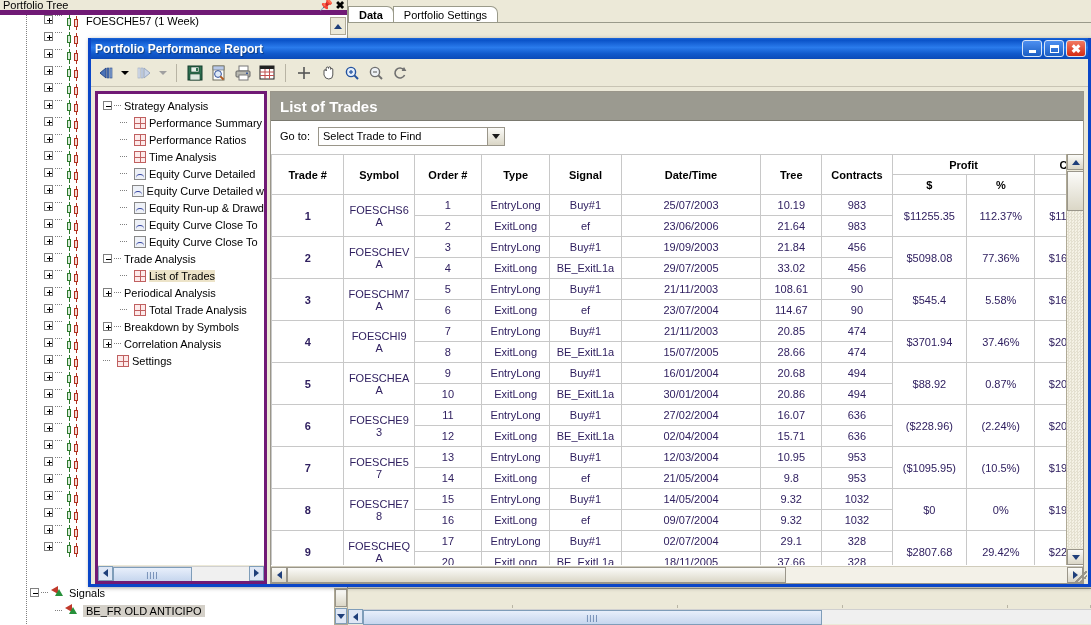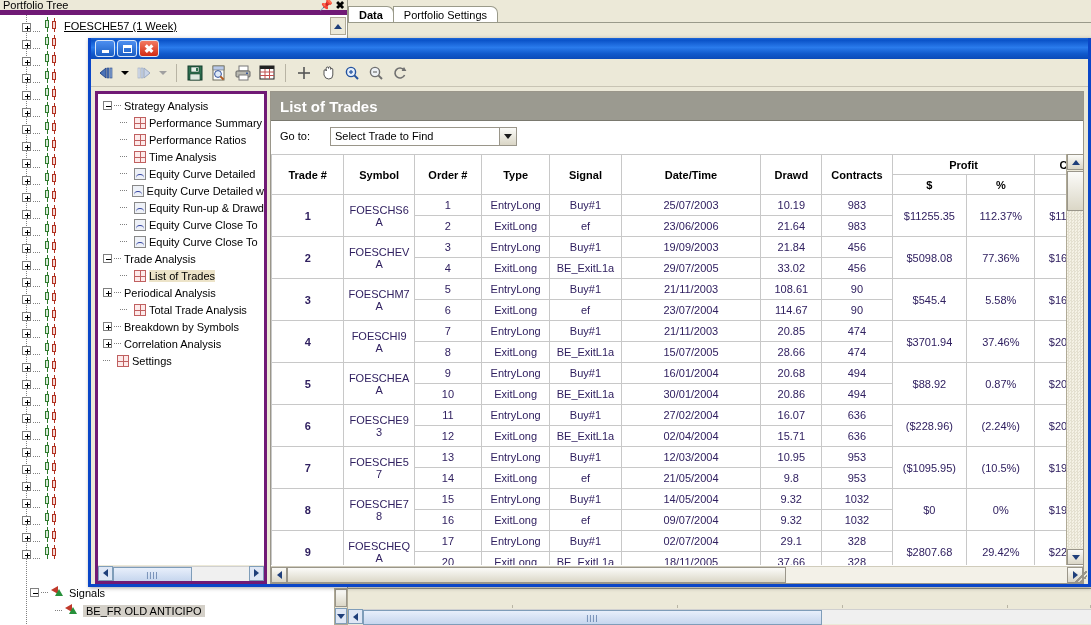--- a/index.html
+++ b/index.html
@@ -26,23 +26,22 @@
     padding-left: 3px;
     border-bottom: 5px solid #701a75;
   }
   .panel-caption .cap-title { flex: 1; }
   .panel-caption .cap-btn { width: 14px; text-align: center; font-weight: bold; font-size: 11px; cursor: default;}
   .tree-body {
     position: absolute; top: 15px; left: 0; right: 0; bottom: 0;
     background: #fff; overflow: hidden;
   }
   .trow {
-    position: relative; height: 17px; display: flex; align-items: flex-end;
-    padding-left: 22px;
-    text-decoration: underline;
+    position: relative; height: 17px; display: flex; align-items: flex-start;
+    padding-left: 44px;
   }
   .dotline {
     position: absolute; left: 26px; top: 0; bottom: 0; width: 1px;
     background: repeating-linear-gradient(to bottom, #808080 0 1px, transparent 1px 2px);
   }
   .plusbox {
     width: 9px; height: 9px; border: 1px solid #808080; background: #fff;
     position: relative; margin-right: 2px; flex: none; cursor: default;
   }
   .plusbox::before { content:""; position:absolute; left:2px; top:4px; width:5px; height:1px; background:#000; }
@@ -170,21 +169,21 @@
 
   .dlg-report {
     flex:1; margin:4px 4px 0 3px; background:#fff; border:1px solid #9a968a;
     position:relative; overflow:hidden;
   }
   .rep-header {
     height:29px; background:#9b9a90; color:#fff; font-weight:bold; font-size:15px;
     display:flex; align-items:center; padding-left:9px;
     border-bottom:1px solid #7a796f;
   }
-  .goto-row { height:30px; display:flex; align-items:center; padding-left:9px; gap:20px; background:#fff;}
+  .goto-row { height:30px; display:flex; align-items:center; padding-left:9px; gap:8px; background:#fff;}
   .goto-label { font-size:11px; color:#000; }
   .goto-select {
     width:187px; height:19px; border:1px solid #9a968a; background:#fff;
     display:flex; align-items:center; font-size:11px; padding-left:4px; cursor:default;
   }
   .goto-select .val { flex:1; }
   .goto-arrowbox {
     width:17px; height:17px; background:linear-gradient(to bottom,#fbfbf8,#dad6c6);
     border-left:1px solid #9a968a; display:flex; align-items:center; justify-content:center;
   }
@@ -634,20 +633,21 @@
       <div class="sb-track">
         <div class="sb-thumb" style="left:0;width:63%;">
             <span class="grip">||||</span>
           </div>
       </div>
     </div>
   </div>
 
   <div class="dialog">
     <div class="dlg-title">
+      <span class="t">Portfolio Performance Report</span>
       <span class="wbtn min">
           <span class="min-g"></span>
         </span>
       <span class="wbtn max">
           <span class="max-g"></span>
         </span>
       <span class="wbtn close">
           <span class="x-g">✖</span>
         </span>
     </div>
@@ -900,21 +900,21 @@
                 <col style="width: 70px;">
               </colgroup>
               <thead id="trades-head">
                 <tr>
                   <th rowspan="2">Trade #</th>
                   <th rowspan="2">Symbol</th>
                   <th rowspan="2">Order #</th>
                   <th rowspan="2">Type</th>
                   <th rowspan="2">Signal</th>
                   <th rowspan="2">Date/Time</th>
-                  <th rowspan="2">Drawd</th>
+                  <th rowspan="2">Tree</th>
                   <th rowspan="2">Contracts</th>
                   <th colspan="2" class="th-group">Profit</th>
                   <th colspan="1" class="th-group">Cum</th>
                 </tr>
                 <tr>
                   <th>$</th>
                   <th>%</th>
                   <th>$</th>
                 </tr>
               </thead>

